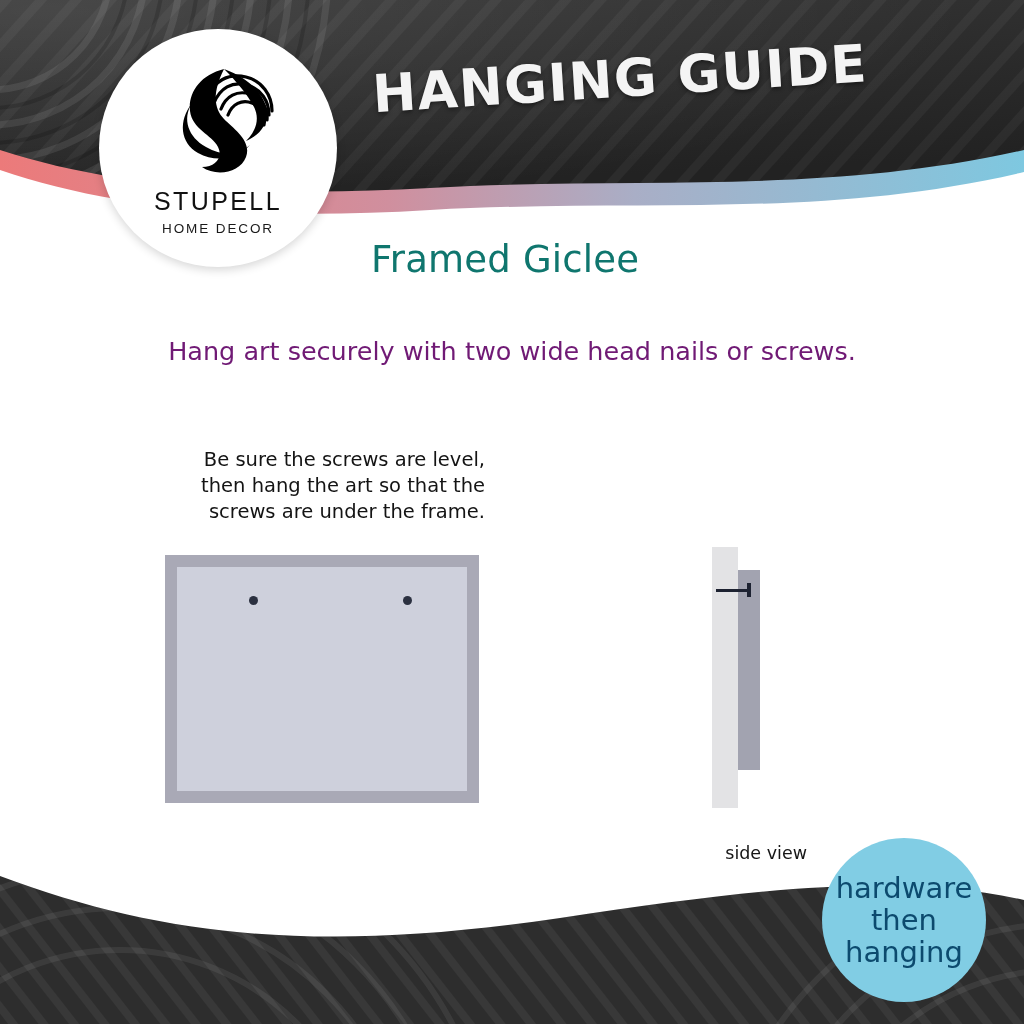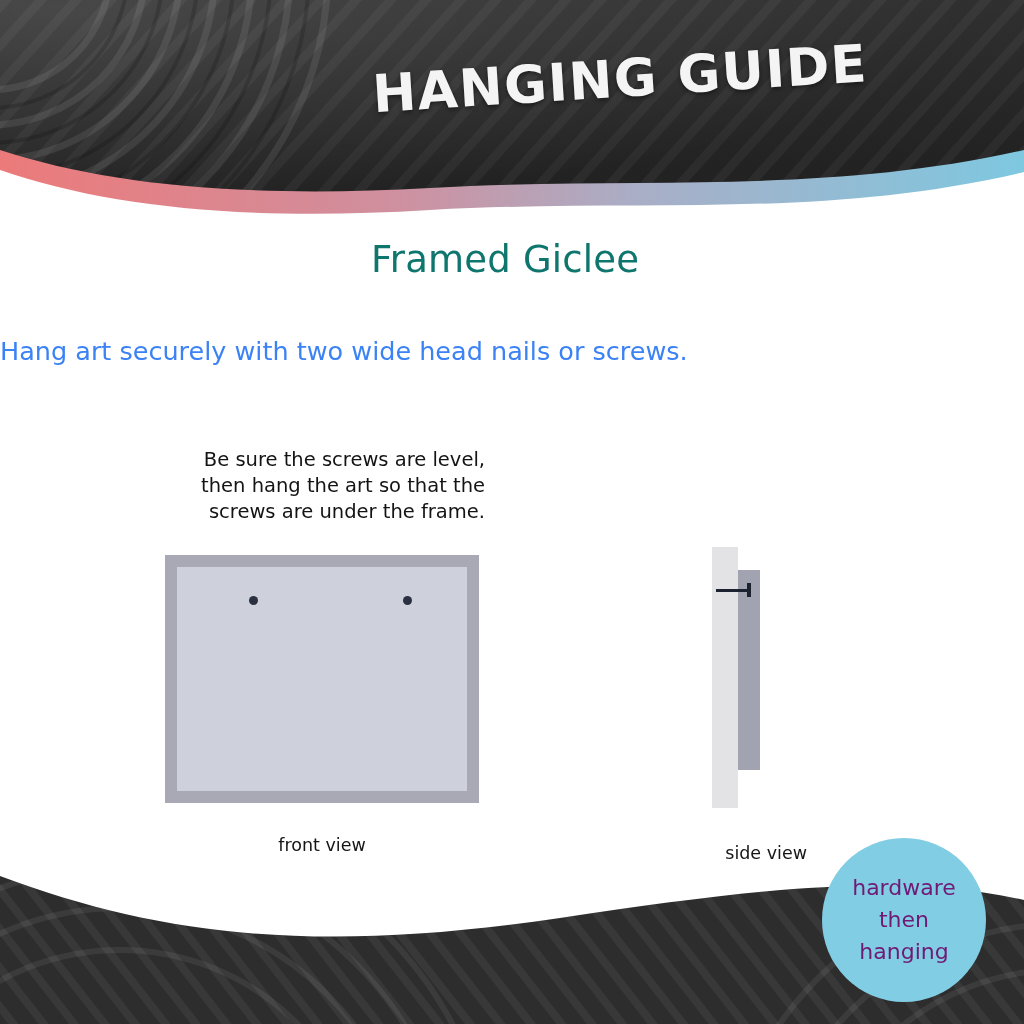--- a/index.html
+++ b/index.html
@@ -100,25 +100,25 @@
     letter-spacing: 0.2px;
     z-index: 20;
   }
 
   
   .lead-instruction {
     position: absolute;
     left: 0;
     top: 336px;
     width: 1024px;
-    text-align: left;
+    text-align: center;
     font-family: "DejaVu Sans", sans-serif;
     font-size: 25.5px;
     font-weight: 500;
-    color: #3b82f6;
+    color: #701a75;
     z-index: 20;
   }
 
   
   .caption {
     position: absolute;
     font-family: "DejaVu Sans", sans-serif;
     font-size: 19.5px;
     font-weight: 500;
     color: #141414;
@@ -226,23 +226,23 @@
     background: #81cde4;
     z-index: 50;
     display: flex;
     flex-direction: column;
     align-items: center;
     justify-content: center;
   }
   .hw-badge span {
     display: block;
     font-family: "DejaVu Sans", sans-serif;
-    font-size: 22px;
-    font-weight: 400;
-    color: #701a75;
+    font-size: 29px;
+    font-weight: 400;
+    color: #0c4a6e;
     line-height: 32px;
     text-align: center;
   }
 </style>
 </head>
 <body>
 
 <div id="page">
 
   <svg class="wave-layer" viewBox="0 0 1024 1024">
@@ -316,35 +316,52 @@
       <g fill="none" stroke="#ffffff" stroke-opacity="0.07" stroke-width="6">
         <circle cx="1060" cy="1220" r="250"></circle>
         <circle cx="1060" cy="1220" r="296"></circle>
         <circle cx="1060" cy="1220" r="342"></circle>
       </g>
     </g>
   </svg>
 
   <div class="header-title">HANGING GUIDE</div>
 
+  <div class="logo-badge">
+    <svg class="logo-mark" viewBox="0 0 128 124">
+      <path fill="#000000" d="M70,6 C46,12 34,30 36,48 C38,66 58,72 64,84 C69,94 62,104 48,104
+                               C62,114 86,110 92,94 C98,78 80,66 70,56 C60,46 58,30 70,6 Z
+                               M70,6 C92,14 108,28 112,44 C116,60 106,72 92,78
+                               C102,68 106,56 100,44 C94,32 82,18 70,6 Z"></path>
+      <g fill="none" stroke="#000000" stroke-width="3.2" stroke-linecap="round">
+        <path d="M54,34 C60,18 74,10 92,14 C108,18 118,32 118,48"></path>
+        <path d="M60,40 C66,25 78,18 93,22 C107,26 115,38 115,52"></path>
+        <path d="M67,46 C72,33 83,27 96,31 C108,35 114,45 113,57"></path>
+        <path d="M74,52 C78,41 88,36 98,40 C108,44 112,52 110,62"></path>
+      </g>
+      <path fill="#000000" d="M38,40 C28,56 34,74 52,84 C70,94 84,92 96,82
+                              C84,96 62,100 44,90 C26,80 24,58 38,40 Z"></path>
+    </svg>
+    <div class="logo-wordmark">STUPELL</div>
+    <div class="logo-subwordmark">HOME DECOR</div>
+  </div>
 
   <div class="product-subtitle">Framed Giclee</div>
 
   <div class="lead-instruction">Hang art securely with two wide head nails or screws.</div>
 
   <div class="caption caption-front">Be sure the screws are level, then hang the art so that the screws are under the frame.</div>
 
   <div class="front-view">
     <div class="front-view-inner">
       <div class="screw-dot left"></div>
       <div class="screw-dot right"></div>
     </div>
   </div>
 
-  <div class="view-label label-front">front view</div>
 
 
   <div class="side-wall"></div>
   <div class="side-frame"></div>
   <div class="side-nail-shaft"></div>
   <div class="side-nail-head"></div>
 
   <div class="view-label label-side">side view</div>
 
   <div class="hw-badge">

